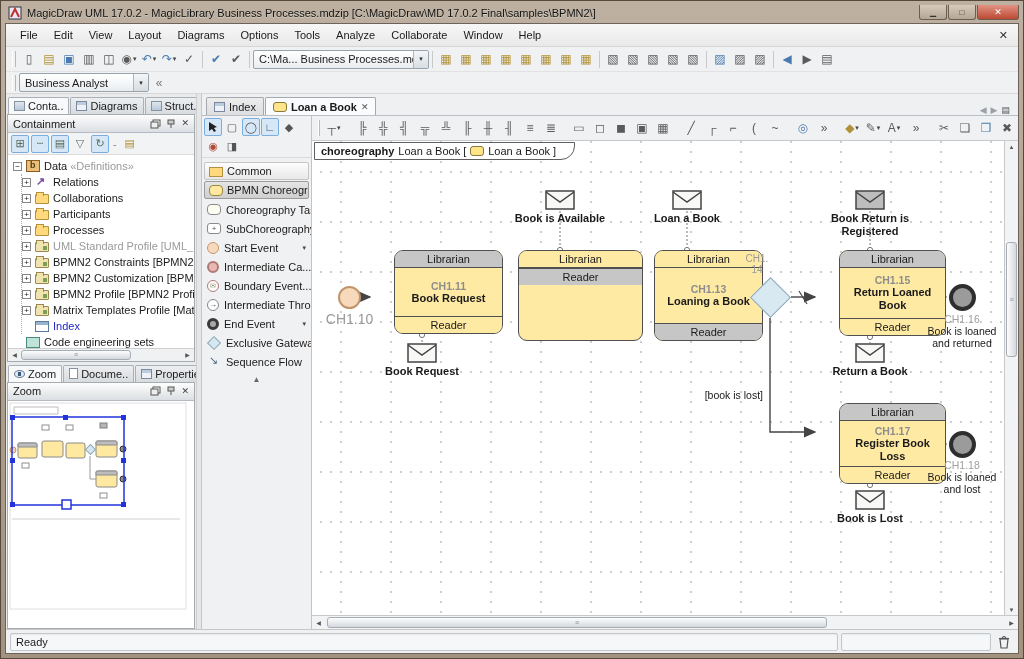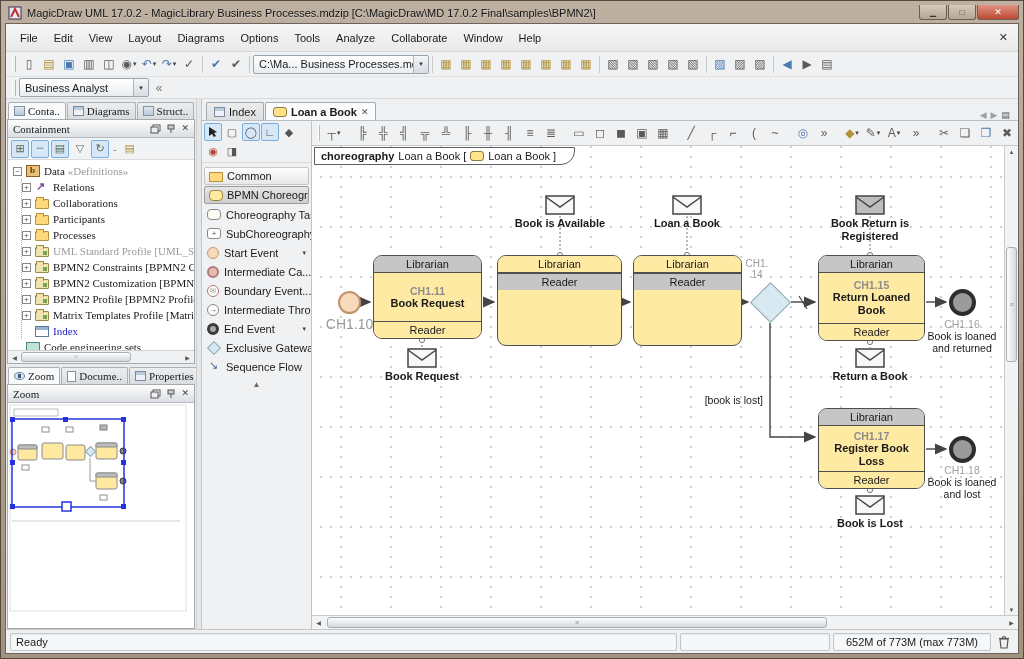--- a/index.html
+++ b/index.html
@@ -13,21 +13,21 @@
   .winbtns { margin-left:auto; display:flex; gap:1px; align-items:flex-start; }
   .wbtn { height:15px; width:28px; display:flex; align-items:center; justify-content:center;
           background:linear-gradient(#d6cabb,#b3a694); border:1px solid #6b5f52; border-top:none;
           border-radius:0 0 3px 3px; font-size:8px; color:#333; }
   .wbtn.close { width:42px; background:linear-gradient(#e29384,#bc4a33); color:#fff; font-size:9px; }
 
   .app { position:absolute; left:4px; right:4px; top:22px; bottom:4px; background:#eef0f2;
          border:1px solid #6e635a; display:flex; flex-direction:column; }
 
   
-  .menubar { height:28px; background:linear-gradient(#f7f7f7,#e9e9e9); border-bottom:1px solid #d6d6d6;
+  .menubar { height:23px; background:linear-gradient(#f7f7f7,#e9e9e9); border-bottom:1px solid #d6d6d6;
              display:flex; align-items:center; padding:0 6px; }
   .menu-item { padding:3px 8px; }
   .menu-close { margin-left:auto; color:#333; font-size:11px; padding:0 4px; }
 
   .toolbar { display:flex; align-items:center; background:#f0f1f2; padding:1px 3px; }
   .toolbar.r1 { height:25px; border-bottom:1px solid #e2e2e2; }
   .toolbar.r2 { height:22px; border-bottom:1px solid #d8d8d8; }
   .grip { width:4px; height:16px; margin:0 3px; border-left:1px solid #fff; border-right:1px solid #b9b9b9; }
   .tbtn { min-width:20px; height:20px; display:flex; align-items:center; justify-content:center;
           color:#5a5a5a; font-size:12px; }
@@ -37,21 +37,21 @@
   .sep { width:1px; height:17px; background:#c9c9c9; margin:0 3px; }
   .combo { height:19px; border:1px solid #98a3ac; background:linear-gradient(#ffffff,#e9edf0);
            display:flex; align-items:center; padding-left:5px; border-radius:2px; }
   .combo .cval { white-space:nowrap; overflow:hidden; flex:1; }
   .combo .cbtn { width:15px; height:100%; display:flex; align-items:center; justify-content:center;
                  border-left:1px solid #aeb6bd; font-size:7px; color:#333;
                  background:linear-gradient(#f4f6f8,#d8dde2); }
 
   
   .main { flex:1; display:flex; min-height:0; }
-  .leftcol { width:190px; display:flex; flex-direction:column; background:#e9ebed;font-family:Liberation Serif, serif; }
+  .leftcol { width:190px; display:flex; flex-direction:column; background:#e9ebed; }
   .vsplit { width:6px; background:#e4e6e8; border-right:1px solid #c6c6c6; border-left:1px solid #cfcfcf; }
 
   .side-tabs { height:20px; display:flex; align-items:flex-end; padding:2px 0 0 2px; gap:1px; }
   .stab { height:17px; display:flex; align-items:center; gap:3px; padding:0 5px; border:1px solid #aab0b6;
           border-bottom:none; border-radius:2px 2px 0 0; background:linear-gradient(#eceef0,#d9dcdf);
           white-space:nowrap; }
   .stab.active { background:#f8f9fa; }
   .ic-tree   { width:11px; height:10px; border:1px solid #8592a0; background:linear-gradient(#dfe7f0,#b9c8d8); }
   .ic-doc    { width:9px;  height:11px; border:1px solid #8592a0; background:#fff; }
   .ic-table  { width:11px; height:10px; border:1px solid #7a88a0; background:linear-gradient(#bcd 0 3px,#eef2f8 3px); }
@@ -163,21 +163,21 @@
             color:#8a9098; font-size:7px; }
 
   .frame-label { position:absolute; left:2px; top:1px; height:18px; display:flex; align-items:center; gap:4px;
                  padding:0 18px 0 6px; background:#fff; border:1px solid #5f5f5f; border-radius:0 0 14px 0; z-index:5; }
   .frame-kw { font-weight:bold; }
   .fl-icon { width:14px; height:10px; background:#ffe48a; border:1px solid #8a7a3a; border-radius:3px; }
 
   .flows { position:absolute; inset:0; width:100%; height:100%; pointer-events:none; z-index:1; }
 
   .task { position:absolute; border:1.4px solid #4f4f4f; border-radius:9px; background:#ffeaa4;
-          display:flex; flex-direction:column; overflow:hidden; z-index:2; }
+          display:flex; flex-direction:column; overflow:hidden; z-index:2;margin-left:21px; }
   .band { height:17px; flex:none; display:flex; align-items:center; justify-content:center; }
   .band.top { border-bottom:1px solid #4f4f4f; }
   .band.bot { border-top:1px solid #4f4f4f; }
   .band.shaded { background:#c6c6c6; }
   .band.lit { background:#ffeaa4; }
   .tbody { flex:1; display:flex; flex-direction:column; align-items:center; justify-content:center; text-align:center; padding:0 2px; }
   .tid { color:#8d8d8d; font-weight:bold; font-size:10.5px; }
   .tname { font-weight:bold; line-height:1.15; }
 
   .start-event { position:absolute; width:23px; height:23px; border-radius:50%; background:#f7d9bc; border:2px solid #c2946a; z-index:2; }
@@ -824,20 +824,24 @@
                   <div class="band bot lit">Reader</div>
                 </div>
 
                 <div class="task" style="left:185px; top:109px; width:125px; height:91px;">
                   <div class="band top lit">Librarian</div>
                   <div class="band bot shaded">Reader</div>
                 </div>
 
                 <div class="task" style="left:321px; top:109px; width:109px; height:91px;">
                   <div class="band top lit">Librarian</div>
+                  <div class="tbody">
+                    <div class="tid">CH1.13</div>
+                    <div class="tname">Loaning a Book</div>
+                  </div>
                   <div class="band bot shaded">Reader</div>
                 </div>
 
                 <div class="gateway" style="left:444px; top:142px;"></div>
                 <div class="gwlabel" style="left:432px; top:112px;">CH1.14</div>
 
                 <div class="task" style="left:506px; top:109px; width:107px; height:86px;">
                   <div class="band top shaded">Librarian</div>
                   <div class="tbody">
                     <div class="tid">CH1.15</div>
@@ -939,21 +943,20 @@
               <span class="sb-arrow">▶</span>
             </div>
           </div>
         </div>
       </div>
     </div>
 
     <div class="statusbar">
       <div class="scell ready">Ready</div>
       <div class="scell spacer2"></div>
-      <div class="scell mem">652M of 773M (max 773M)</div>
       <div class="trash">
         <svg width="12" height="14">
           <path d="M2,4 h8 l-1,9 h-6 z" fill="none" stroke="#555" stroke-width="1.2"></path>
           <line x1="1" y1="3.5" x2="11" y2="3.5" stroke="#555" stroke-width="1.2"></line>
           <path d="M4.5,3 a1.5,1.5 0 0 1 3,0" fill="none" stroke="#555" stroke-width="1.2"></path>
         </svg>
       </div>
     </div>
   </div>
 </div>

